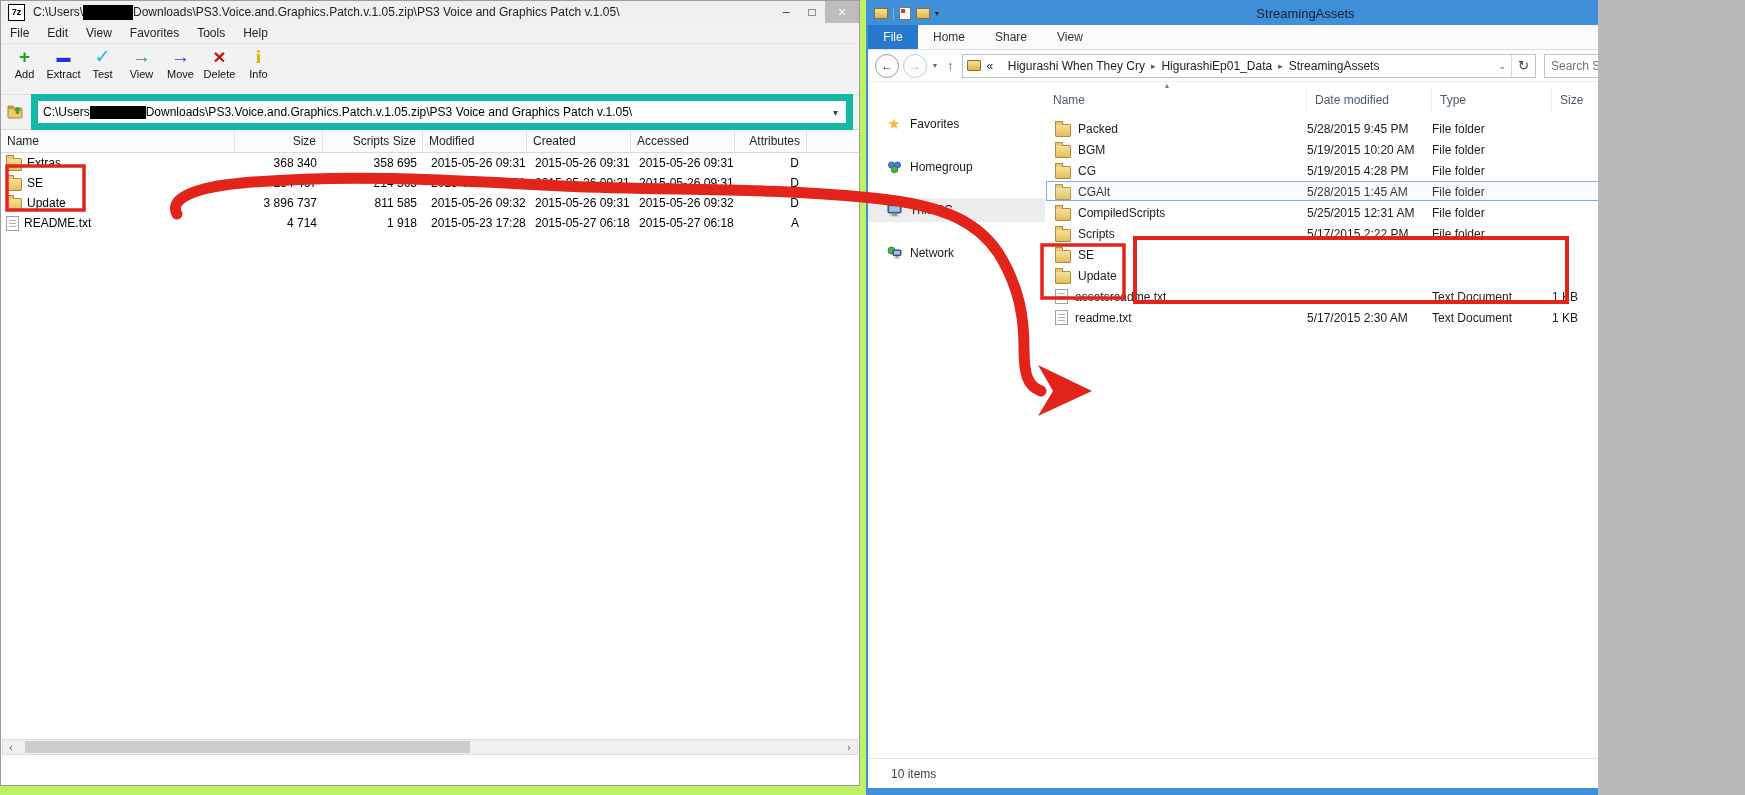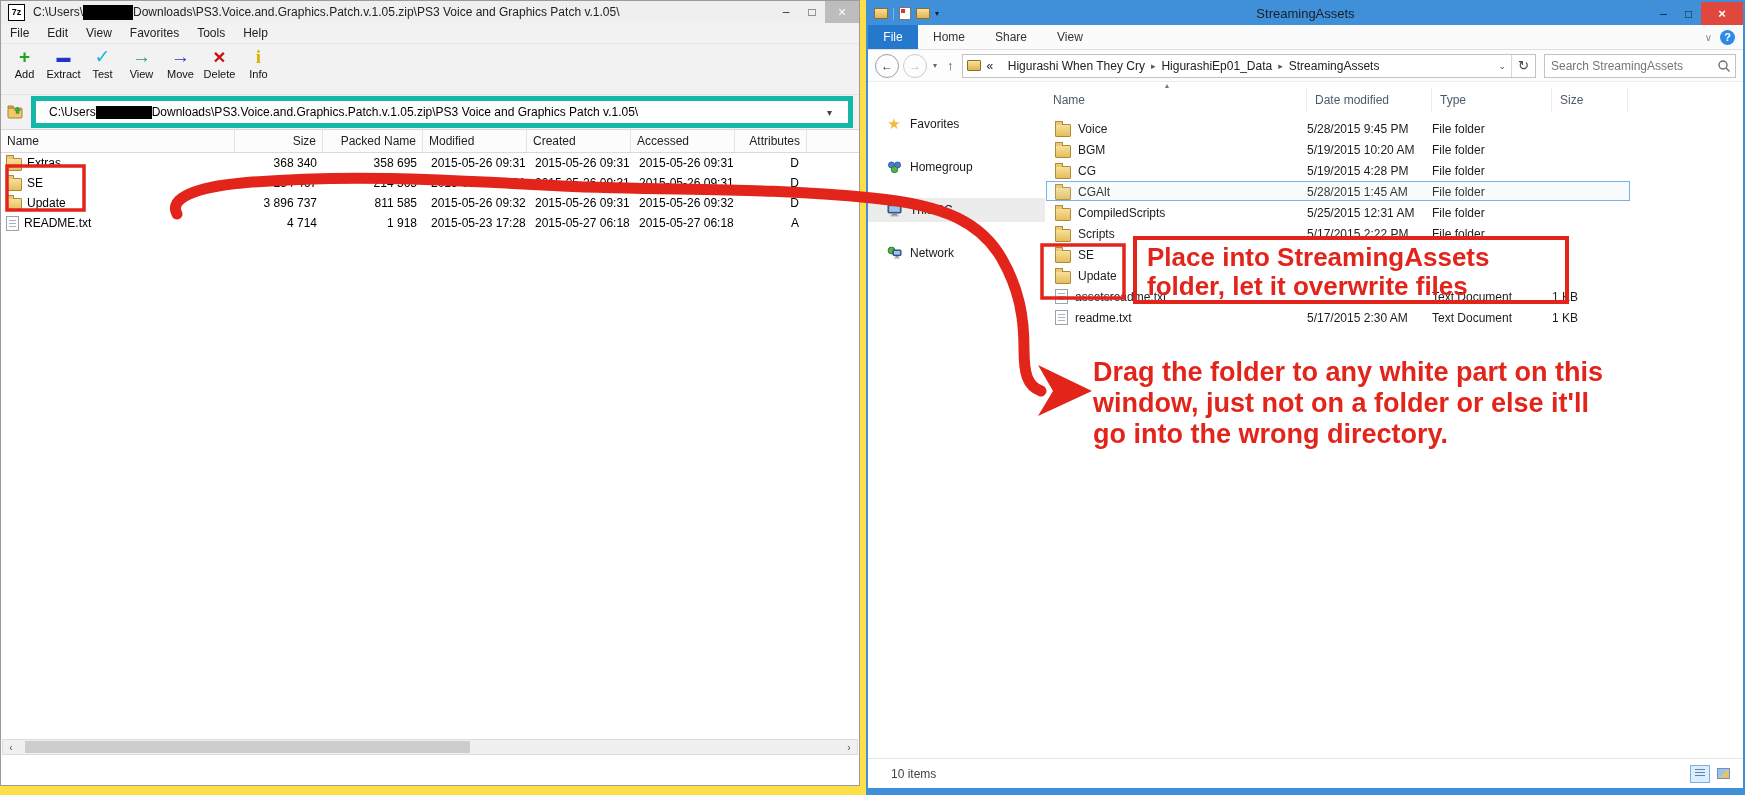--- a/index.html
+++ b/index.html
@@ -1,16 +1,16 @@
 <!DOCTYPE html>
 <html><head>
 <meta charset="utf-8">
 <style>
   html,body{margin:0;padding:0;background:#b8b8b8;font-family:"Liberation Sans","DejaVu Sans",sans-serif;}
-  #stage{position:relative;width:1745px;height:795px;background:#fde047;overflow:hidden;}
+  #stage{position:relative;width:1598px;height:795px;background:#bef264;overflow:hidden;}
   .noselect{user-select:none;}
 
   
   #zipwin{position:absolute;left:0;top:0;width:860px;height:786px;background:#fff;border:1px solid #9b9b9b;box-sizing:border-box;}
   .zt-bar{height:22px;background:#efefef;display:flex;align-items:center;font-size:12px;color:#222;}
   .z-logo{width:15px;height:15px;margin:0 8px 0 7px;background:#fff;border:1px solid #000;font-size:9px;font-weight:bold;display:flex;align-items:center;justify-content:center;color:#000;flex:0 0 auto;}
   .zt-title{white-space:nowrap;overflow:hidden;display:flex;align-items:center;}
   .redact{display:inline-block;height:15px;background:#000;vertical-align:middle;}
   .zt-caps{margin-left:auto;display:flex;align-items:center;height:100%;}
   .zcap{width:26px;height:100%;display:flex;align-items:center;justify-content:center;font-size:12px;color:#333;}
@@ -22,21 +22,21 @@
   .ztool .gly{height:22px;line-height:22px;font-size:19px;font-weight:bold;}
   .ztool:nth-child(1) .gly{color:#1fa41f;}
   .ztool:nth-child(2) .gly{color:#2233cc;font-size:14px;}
   .ztool:nth-child(3) .gly{color:#17b6dd;}
   .ztool:nth-child(4) .gly{color:#2a9090;}
   .ztool:nth-child(5) .gly{color:#2233bb;}
   .ztool:nth-child(6) .gly{color:#cc1111;font-size:21px;}
   .ztool:nth-child(7) .gly{color:#d8b400;font-family:"Liberation Serif","DejaVu Serif",serif;}
   .zt-addr{height:34px;background:#f2f2f2;display:flex;align-items:center;padding:0 6px;gap:6px;}
   .z-up{width:18px;height:16px;position:relative;flex:0 0 auto;}
-  .z-combo{flex:1;height:22px;background:#fff;border:5px solid #14b8a6;display:flex;align-items:center;font-size:12px;padding:0 13px;white-space:nowrap;overflow:hidden;}
+  .z-combo{flex:1;height:22px;background:#fff;border:7px solid #14b8a6;display:flex;align-items:center;font-size:12px;padding:0 5px;white-space:nowrap;overflow:hidden;}
   .z-combo .chev{margin-left:auto;color:#444;font-size:10px;padding:0 3px;}
   .zgrid{display:grid;grid-template-columns:234px 88px 100px 104px 104px 104px 72px;align-items:center;font-size:12px;color:#000;}
   .zt-head{height:22px;background:#fcfcfc;border-top:1px solid #d9d9d9;border-bottom:1px solid #d9d9d9;color:#222;}
   .zt-head div{height:100%;display:flex;align-items:center;border-right:1px solid #e3e3e3;padding:0 6px;box-sizing:border-box;}
   .zt-head .r{justify-content:flex-end;}
   .zrow{height:20px;}
   .zc-name{display:flex;align-items:center;gap:5px;padding-left:5px;}
   .zc-num{text-align:right;padding-right:6px;}
   .zc-date{padding-left:8px;}
   .zc-attr{text-align:right;padding-right:8px;}
@@ -181,21 +181,21 @@
       <span class="z-combo">
         <span>C:\Users</span>
           <span class="redact" style="width:56px;height:13px"></span>
           <span>Downloads\PS3.Voice.and.Graphics.Patch.v.1.05.zip\PS3 Voice and Graphics Patch v.1.05\</span>
         <span class="chev">▾</span>
       </span>
     </div>
     <div class="zt-head zgrid">
       <div>Name</div>
       <div class="r">Size</div>
-      <div class="r">Packed Name</div>
+      <div class="r">Scripts Size</div>
       <div>Modified</div>
       <div>Created</div>
       <div>Accessed</div>
       <div class="r">Attributes</div>
     </div>
     <div class="zt-body">
       <div class="zrow zgrid">
         <span class="zc-name">
             <span class="ic-folder"></span>
             <span>Extras</span>
@@ -349,21 +349,21 @@
           <div>Name</div>
           <div>Date modified</div>
           <div>Type</div>
           <div>Size</div>
           <span class="sortcaret">▴</span>
         </div>
         <div style="height:6px"></div>
         <div class="erow egrid">
           <span class="ec-name">
               <span class="ic-folder"></span>
-              <span>Voice</span>
+              <span>Packed</span>
             </span>
           <span>5/28/2015 9:45 PM</span>
           <span>File folder</span>
           <span class="ec-size"></span>
         </div>
         <div class="erow egrid">
           <span class="ec-name">
               <span class="ic-folder"></span>
               <span>BGM</span>
             </span>
@@ -459,23 +459,14 @@
     </div>
   </div>
 
   <svg id="anno-svg" width="1745" height="795" viewBox="0 0 1745 795">
     <path d="M 177 214 C 168 198 197 187 242 183 C 342 174 432 179 562 186 C 672 191 762 187 872 198 C 947 205 982 224 1002 259 C 1019 289 1024 316 1024 349 C 1024 373 1027 386 1041 391" fill="none" stroke="#e2241b" stroke-width="11" stroke-linecap="round"></path>
     <polygon points="1038,365 1092,391 1038,416 1053,391" fill="#e2241b"></polygon>
     <rect x="7" y="166" width="77" height="44" fill="none" stroke="#e2241b" stroke-width="3.5"></rect>
     <rect x="1042" y="245" width="82" height="53" fill="none" stroke="#e2241b" stroke-width="3.5"></rect>
     <rect x="1135" y="238" width="432" height="64" fill="none" stroke="#e2241b" stroke-width="4"></rect>
   </svg>
-  <div class="anno-txt" id="place-txt">
-    <div>Place into StreamingAssets</div>
-    <div>folder, let it overwrite files</div>
-  </div>
-  <div class="anno-txt" id="drag-txt">
-    <div>Drag the folder to any white part on this</div>
-    <div>window, just not on a folder or else it'll</div>
-    <div>go into the wrong directory.</div>
-  </div>
 
 </div>
 
 </body></html>

